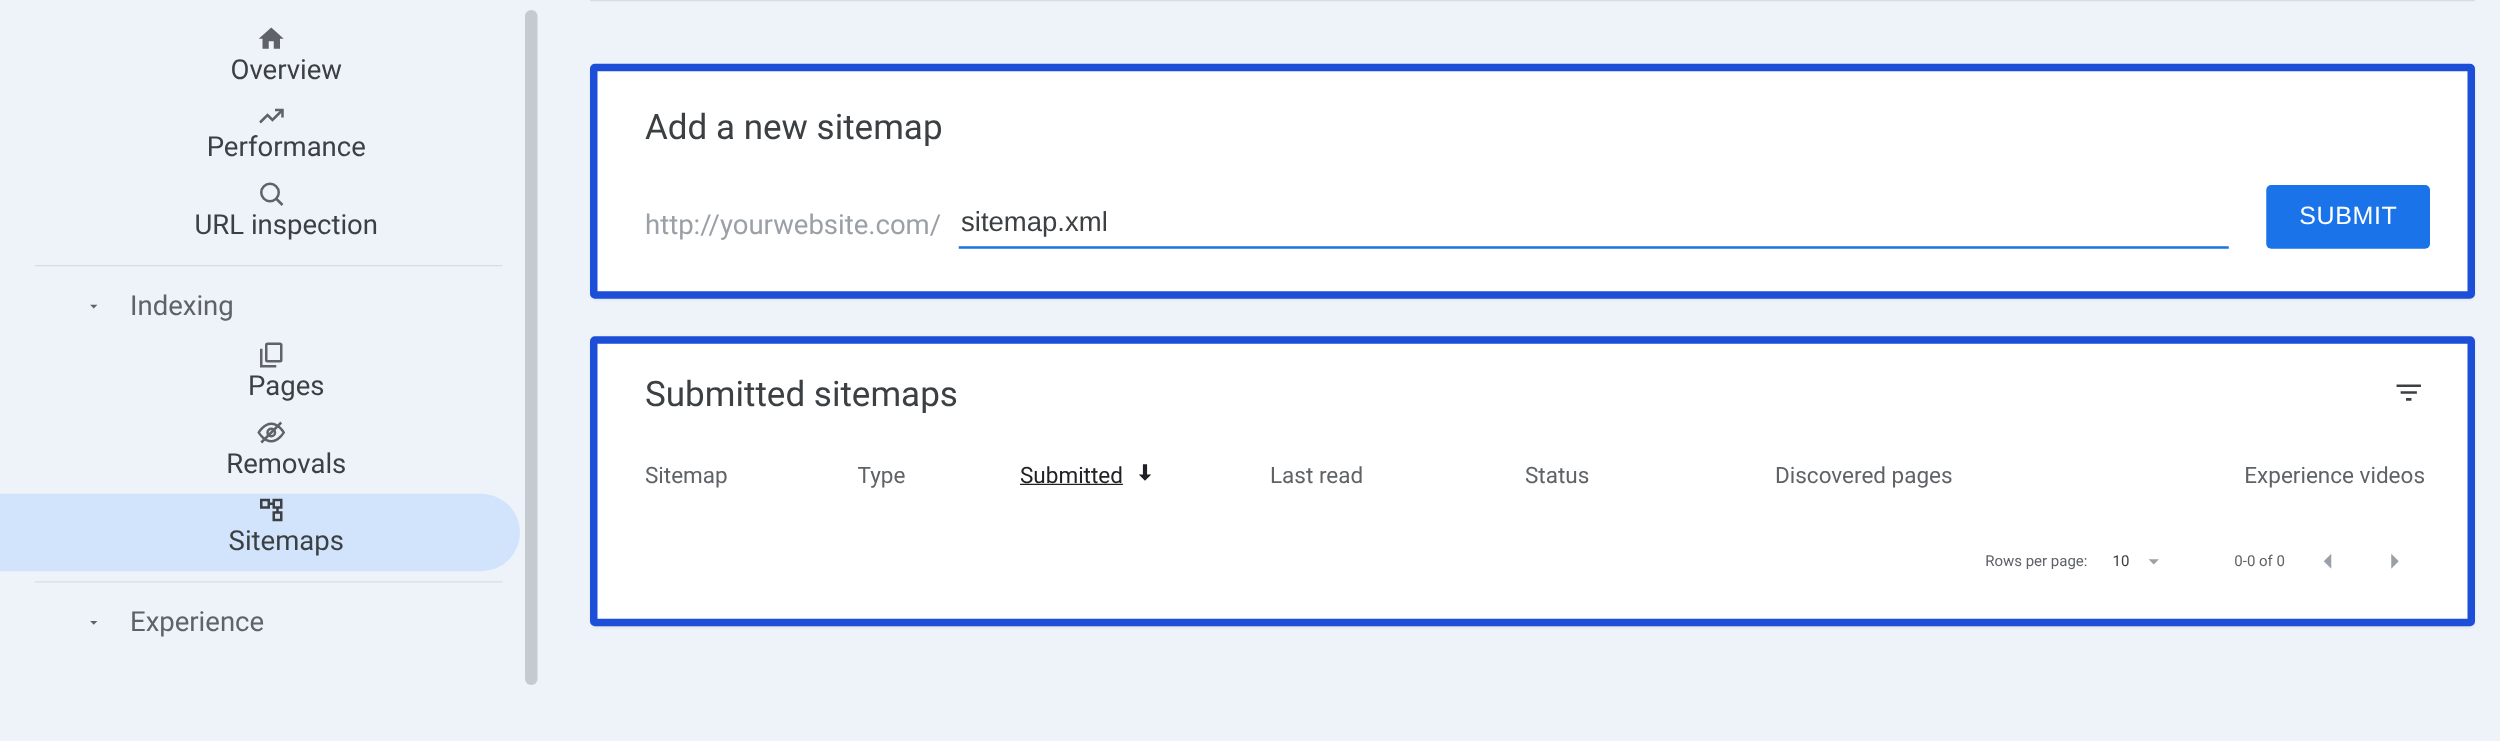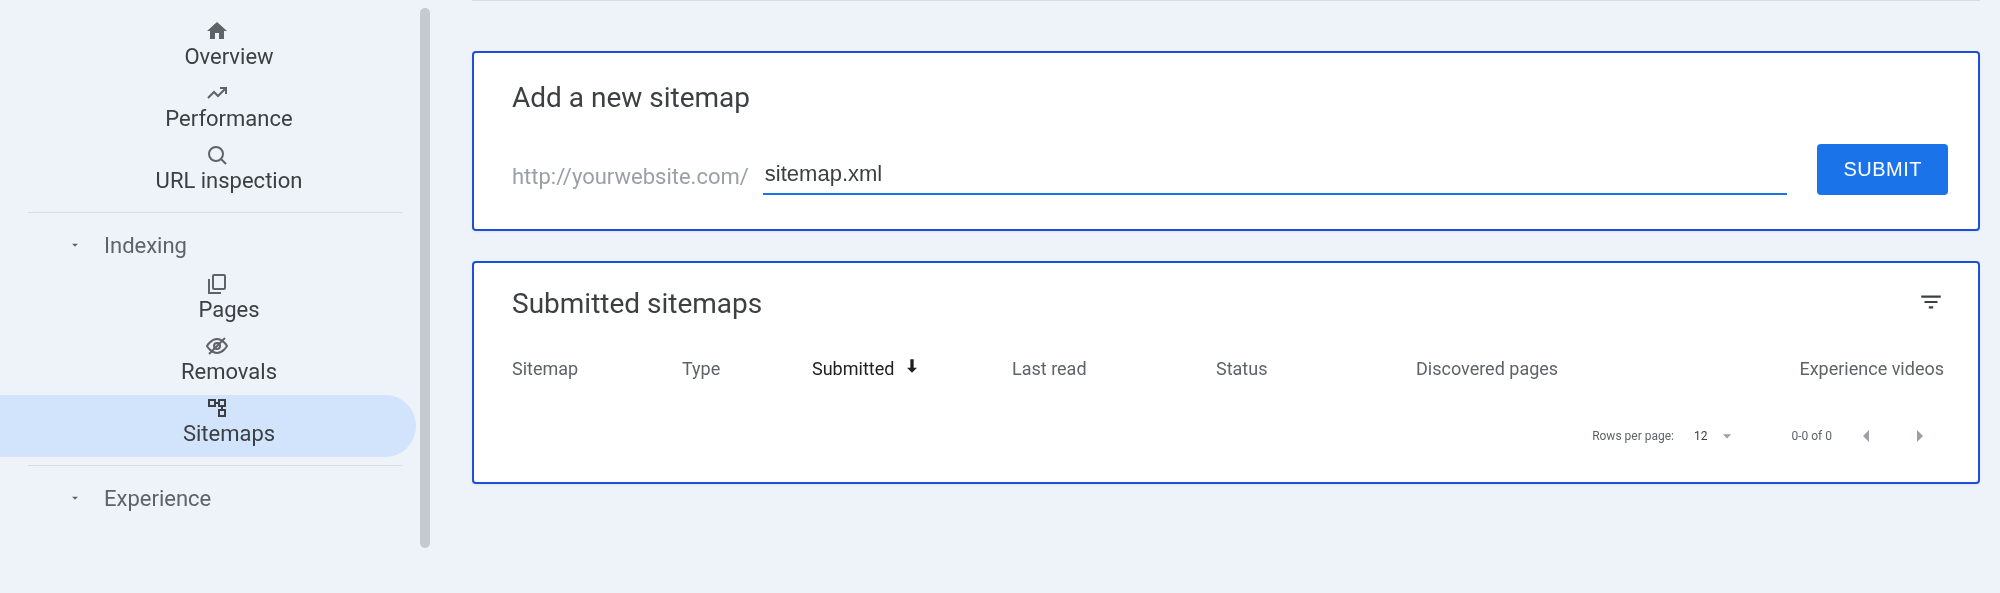--- a/index.html
+++ b/index.html
@@ -86,21 +86,21 @@
   }
   .top-rule {
     height: 1px;
     background: #dadce0;
     margin-bottom: 50px;
     margin-left: 0;
     margin-right: 0;
   }
   .card {
     background: #fff;
-    border: 2px solid #1d4ed8;
+    border: 6px solid #1d4ed8;
     border-radius: 4px;
     box-shadow: 0 1px 2px rgba(60,64,67,.08);
     margin-bottom: 30px;
     padding: 0;
   }
   .card-add {
     padding: 28px 30px 34px 38px;
   }
   .card-title {
     font-size: 28px;
@@ -156,21 +156,21 @@
     color: #3c4043;
     cursor: pointer;
   }
   .table-header {
     display: flex;
     font-size: 18px;
     color: #5f6368;
     padding-bottom: 10px;
   }
   .th { display: flex; align-items: center; }
-  .th.sorted { color: #202124; font-weight: 400; }
+  .th.sorted { color: #202124; font-weight: 400; text-decoration: underline; }
   .th .arrow { margin-left: 8px; }
   .col-sitemap { width: 170px; }
   .col-type { width: 130px; }
   .col-submitted { width: 200px; }
   .col-lastread { width: 180px; }
   .col-status { width: 200px; margin-left: 24px; }
   .col-pages { width: 220px; }
   .col-videos { flex: 1; text-align: right; justify-content: flex-end; }
   .pagination {
     display: flex;
@@ -328,21 +328,21 @@
       </div>
       <div class="th col-lastread">Last read</div>
       <div class="th col-status">Status</div>
       <div class="th col-pages">Discovered pages</div>
       <div class="th col-videos">Experience videos</div>
     </div>
 
     <div class="pagination">
       <span class="rows-per-page">Rows per page:</span>
       <span class="rows-select">
-        <span class="val">12</span>
+        <span class="val">10</span>
         <svg viewBox="0 0 24 24" width="20" height="20" fill="#9aa0a6">
             <path d="M7 10l5 5 5-5z"></path>
           </svg>
       </span>
       <span class="range-text">0-0 of 0</span>
       <span class="page-btn">
         <svg viewBox="0 0 24 24" width="24" height="24" fill="currentColor">
             <path d="M15 6l-6 6 6 6z"></path>
           </svg>
       </span>

